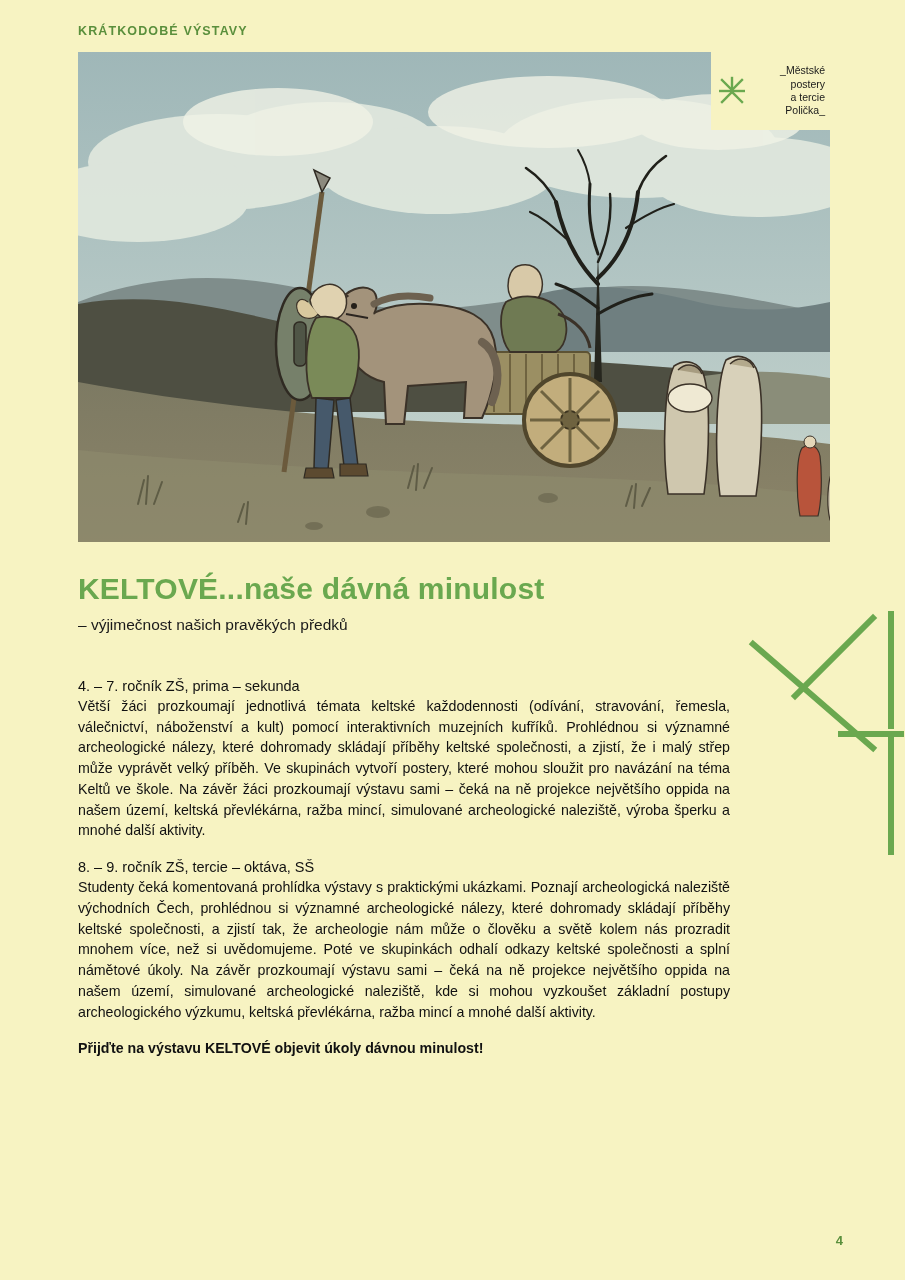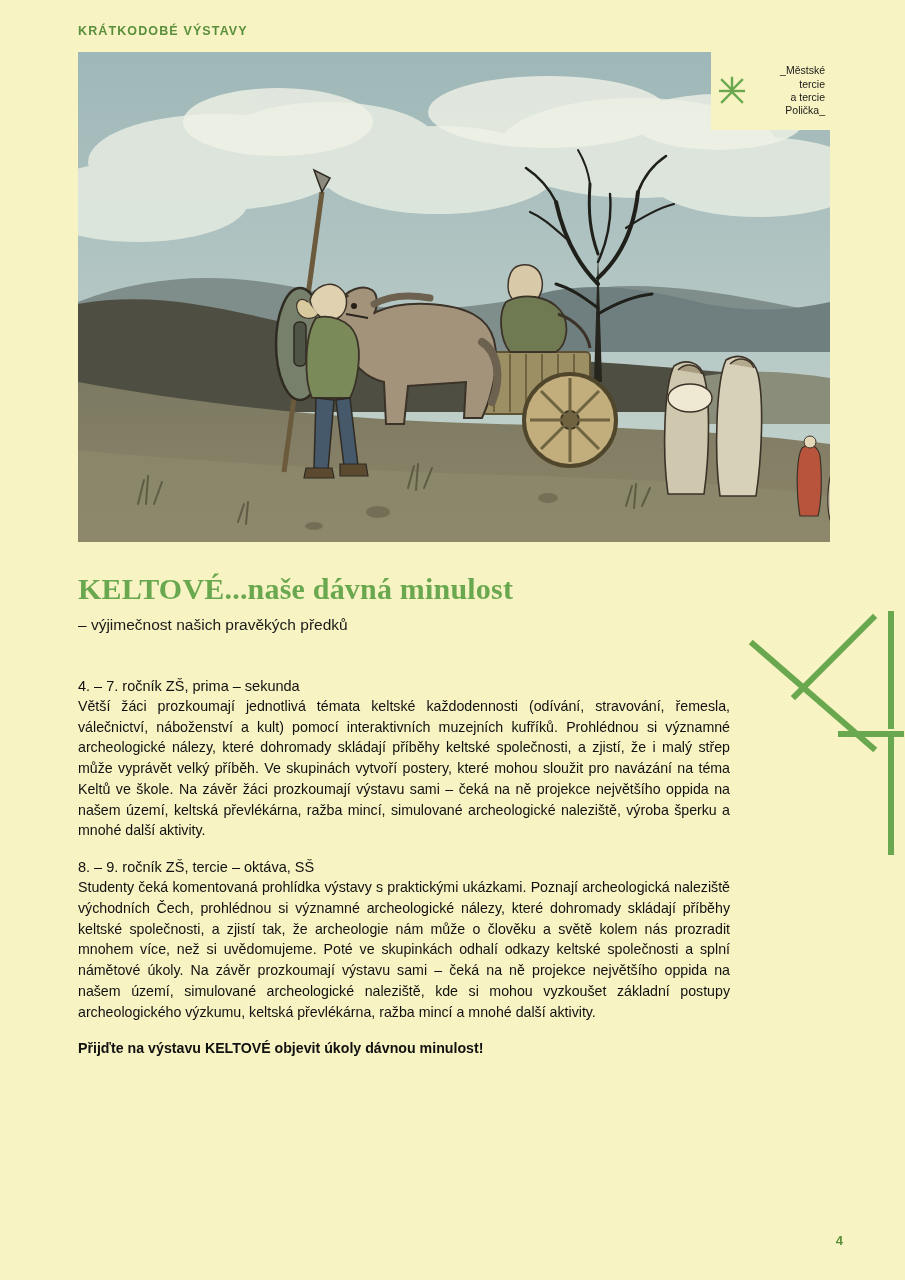--- a/index.html
+++ b/index.html
@@ -77,21 +77,20 @@
 
   
   .title {
     position: absolute;
     left: 78px;
     top: 572px;
     font-size: 30px;
     font-weight: bold;
     color: #6aa84f;
     letter-spacing: 0.2px;
-    font-family: Liberation Serif, serif;
   }
   .subtitle {
     position: absolute;
     left: 78px;
     top: 616px;
     font-size: 15.5px;
     color: #1a1a1a;
   }
 
   
@@ -293,21 +292,21 @@
           <line x1="23" y1="4" x2="13" y2="14"></line>
           <line x1="13" y1="2" x2="13" y2="16"></line>
           <line x1="3" y1="26" x2="13" y2="16"></line>
           <line x1="23" y1="26" x2="13" y2="16"></line>
           <line x1="1" y1="15" x2="25" y2="15"></line>
         </g>
       </svg>
     </div>
     <div class="logo-text">
       <div>_Městské</div>
-      <div>tercie</div>
+      <div>postery</div>
       <div>a tercie</div>
       <div>Polička_</div>
     </div>
   </div>
 
   <div class="title">KELTOVÉ...naše dávná minulost</div>
   <div class="subtitle">– výjimečnost našich pravěkých předků</div>
 
   <div class="content">
     <div class="block">

